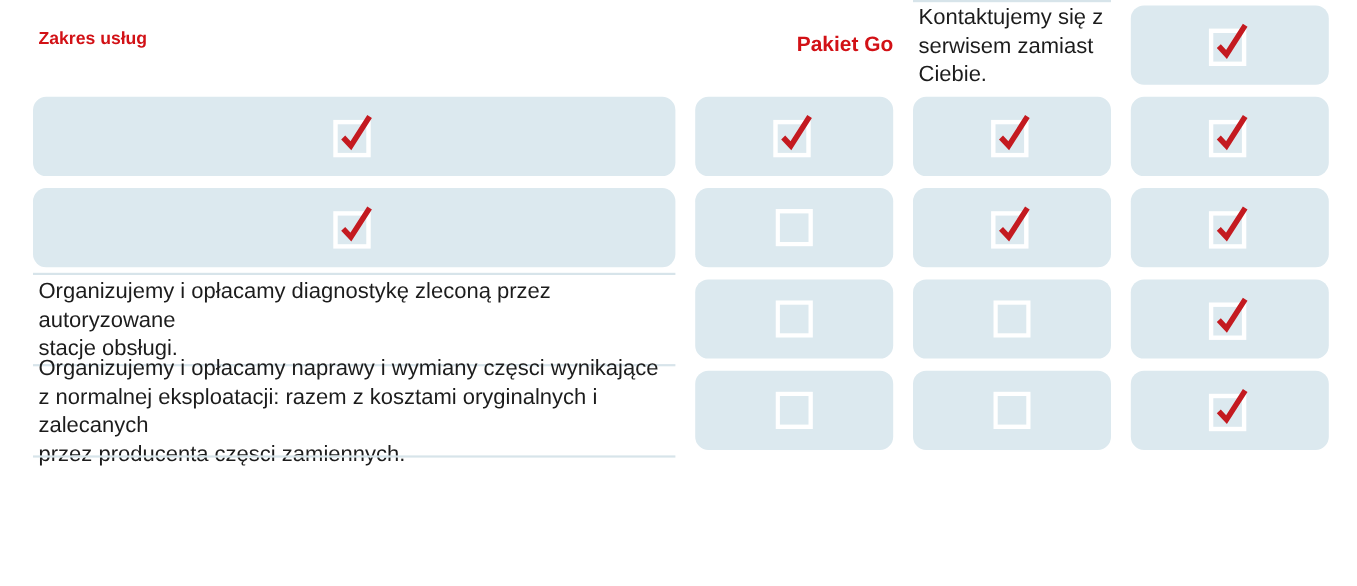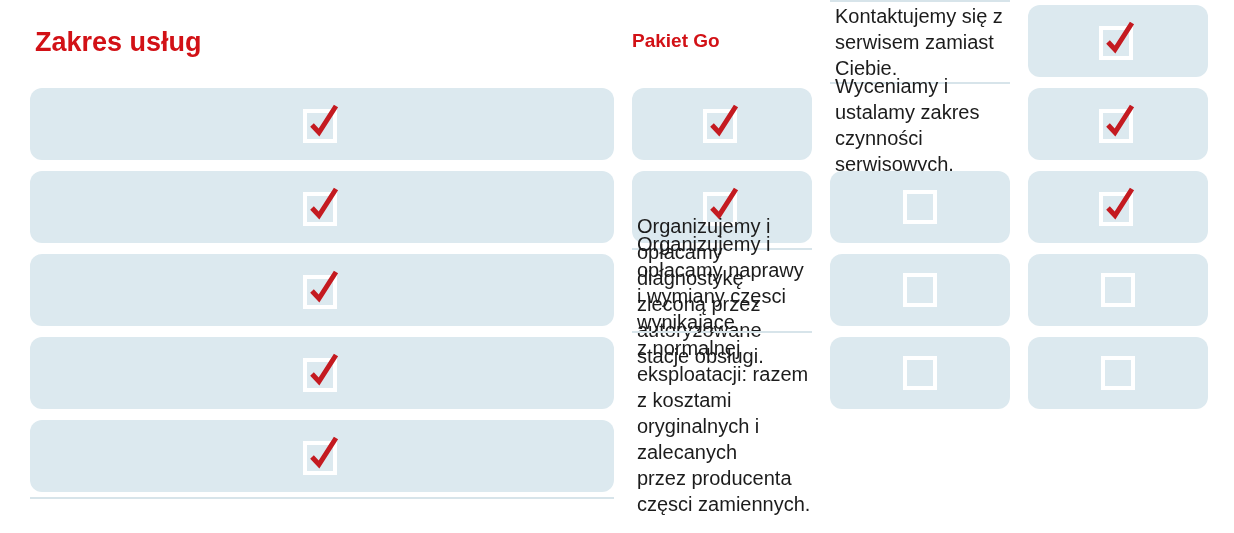--- a/index.html
+++ b/index.html
@@ -13,30 +13,30 @@
     margin: 0 0 0 30px;
     width: 1178px;
     display: grid;
     grid-template-columns: 584px 180px 180px 180px;
     column-gap: 18px;
     grid-template-rows: 82px repeat(5, 83px) 2px;
     align-items: stretch;
   }
   .hdr-desc {
     padding: 27px 0 0 5px;
-    font-size: 27px;
+    font-size: 16px;
     font-weight: 700;
     color: var(--accent, #d21116);
   }
   .hdr-col {
     padding-top: 30px;
     font-size: 19px;
     font-weight: 700;
     color: var(--accent, #d21116);
-    text-align: left;
+    text-align: right;
     white-space: nowrap;
   }
   .desc {
     border-top: 2px solid var(--divider, #d7e4ea);
     display: flex;
     align-items: center;
     padding-left: 5px;
     font-size: 20px;
     line-height: 1.3;
     color: var(--text, #1c1c1c);
@@ -81,21 +81,20 @@
         <path d="M12 21 L19 28.5 L36 2" fill="none" stroke="#c41a20" stroke-width="5"></path>
       </svg>
     </div>
   <div class="cell checked">
       <svg width="44" height="40" viewBox="0 0 44 40">
         <rect x="5" y="7" width="30" height="30" fill="none" stroke="#ffffff" stroke-width="4"></rect>
         <path d="M12 21 L19 28.5 L36 2" fill="none" stroke="#c41a20" stroke-width="5"></path>
       </svg>
     </div>
 
-  <div class="desc">Wyceniamy i ustalamy zakres czynności serwisowych.</div>
   <div class="cell checked">
       <svg width="44" height="40" viewBox="0 0 44 40">
         <rect x="5" y="7" width="30" height="30" fill="none" stroke="#ffffff" stroke-width="4"></rect>
         <path d="M12 21 L19 28.5 L36 2" fill="none" stroke="#c41a20" stroke-width="5"></path>
       </svg>
     </div>
   <div class="cell checked">
       <svg width="44" height="40" viewBox="0 0 44 40">
         <rect x="5" y="7" width="30" height="30" fill="none" stroke="#ffffff" stroke-width="4"></rect>
         <path d="M12 21 L19 28.5 L36 2" fill="none" stroke="#c41a20" stroke-width="5"></path>

